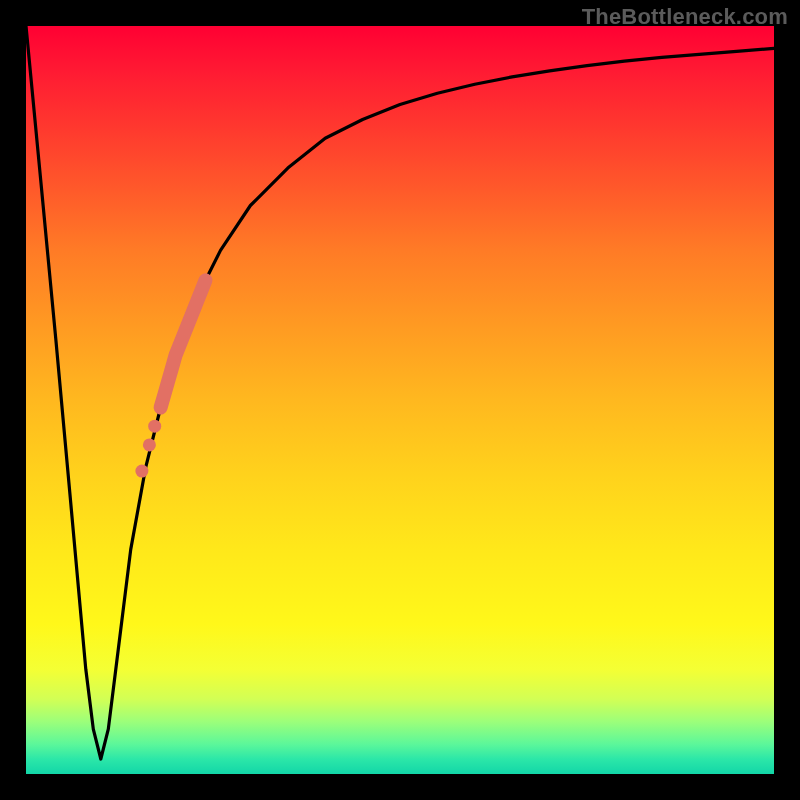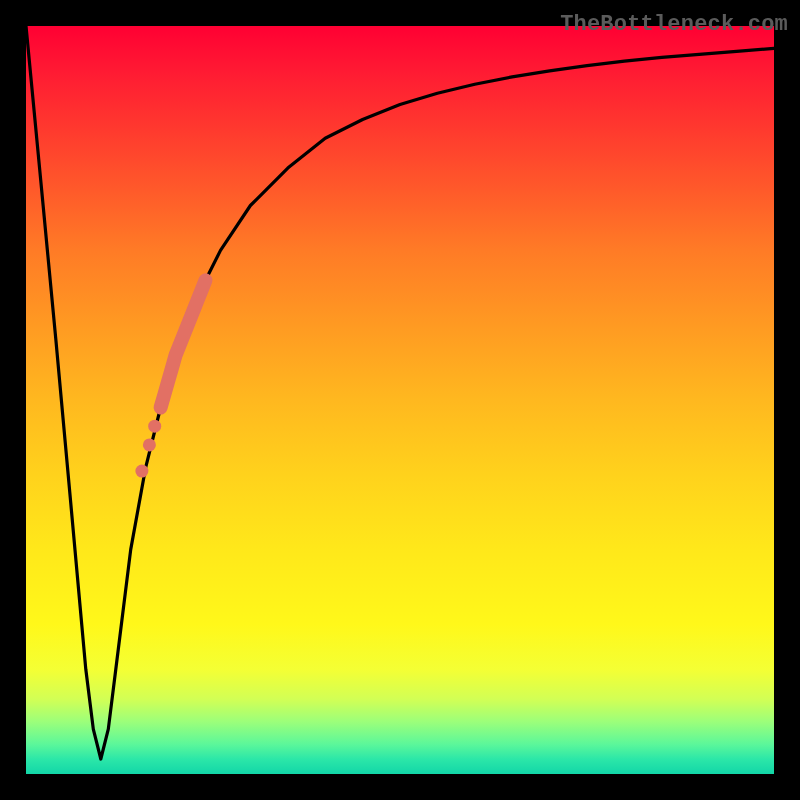--- a/index.html
+++ b/index.html
@@ -49,28 +49,27 @@
     );
   }
   .curve-svg {
     position: absolute;
     inset: 0;
     width: 100%;
     height: 100%;
   }
   .watermark {
     position: absolute;
-    top: 12px;
+    top: 4px;
     right: 12px;
     color: #5b5b5b;
     font-size: 22px;
     font-weight: 600;
     letter-spacing: 0.2px;
     user-select: none;
-    font-family: Liberation Mono, monospace;
   }
 </style>
 </head>
 <body>
 
 <div class="frame">
   <div class="plot">
     <div class="gradient"></div>
     <svg class="curve-svg" viewBox="0 0 748 748" preserveAspectRatio="none">
       <path id="curve-path" fill="none" stroke="#000" stroke-width="3.2" stroke-linejoin="round" stroke-linecap="round" d="M0.0 0.0 L15.0 157.1 L29.9 314.2 L44.9 478.7 L59.8 643.3 L67.3 703.1 L74.8 733.0 L82.3 703.1 L89.8 643.3 L104.7 523.6 L119.7 441.3 L134.6 381.5 L149.6 329.1 L164.6 291.7 L179.5 254.3 L194.5 224.4 L224.4 179.5 L261.8 142.1 L299.2 112.2 L336.6 93.5 L374.0 78.5 L411.4 67.3 L448.8 58.3 L486.2 50.9 L523.6 44.9 L561.0 39.6 L598.4 35.2 L635.8 31.4 L673.2 28.4 L710.6 25.4 L748.0 22.4"></path>

